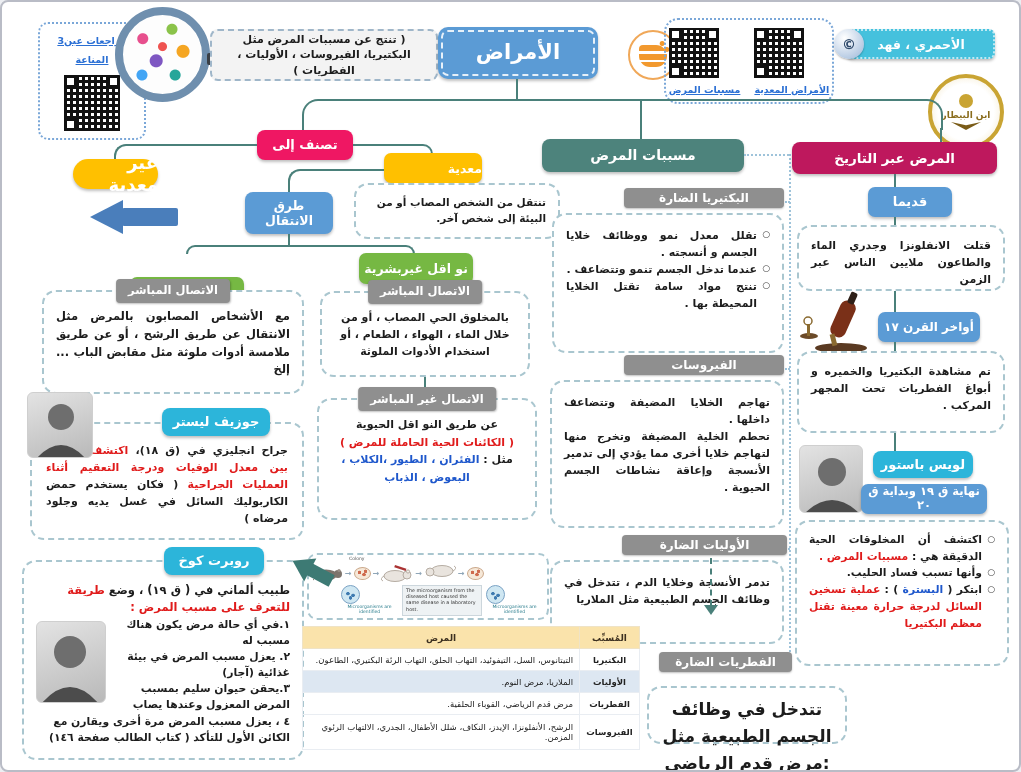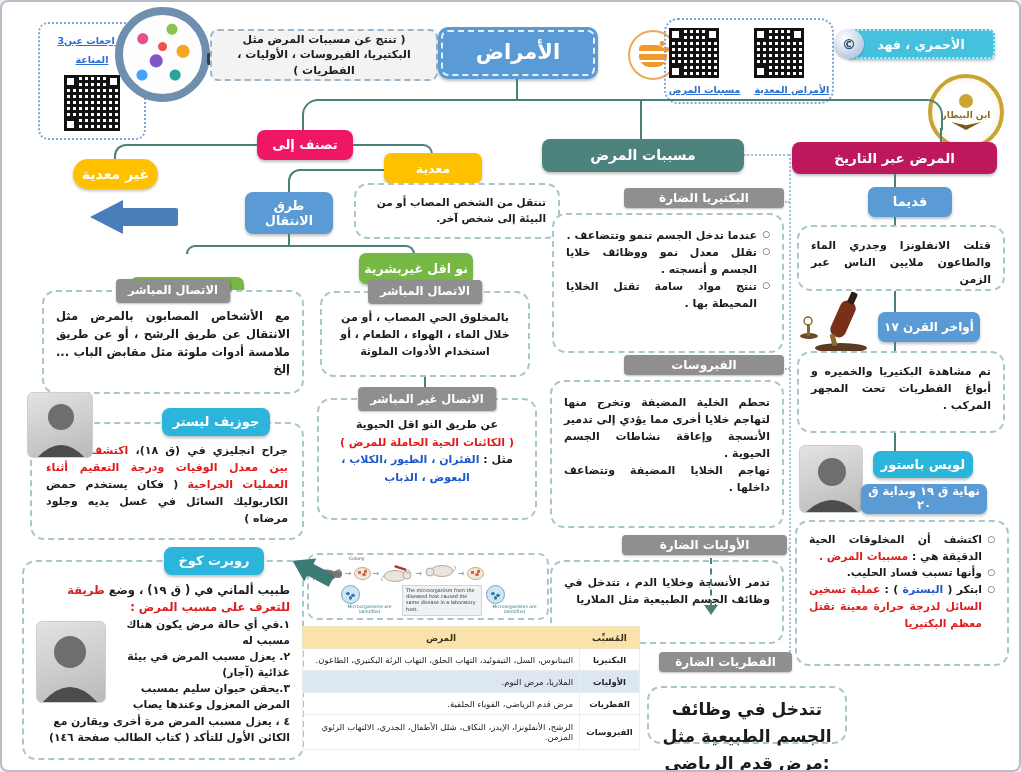--- a/index.html
+++ b/index.html
@@ -128,28 +128,28 @@
   <i class="conn" style="left:514px;top:77px;height:21px;border-left:2.5px solid #4a807a;"></i>
   <i class="conn" style="left:300px;top:97px;width:641px;height:31px;border-top:2.5px solid #4a807a;border-left:2.5px solid #4a807a;border-right:2.5px solid #4a807a;border-radius:16px 16px 0 0;"></i>
   <i class="conn" style="left:638px;top:97px;height:40px;border-left:2.5px solid #4a807a;"></i>
   <i class="conn" style="left:938px;top:126px;height:15px;border-left:2.5px solid #4a807a;"></i>
 
   <div class="lbl pink" style="left:255px;top:128px;width:96px;height:30px;font-size:13px;">
     <span>تصنف إلى</span>
   </div>
 
   <i class="conn" style="left:112px;top:142px;width:143px;height:16px;border-left:2.5px solid #4a807a;border-top:2.5px solid #4a807a;border-radius:12px 0 0 0;"></i>
-  <div class="lbl yellow" style="left:71px;top:157px;width:85px;height:30px;border-radius:15px;font-size:14px;">
+  <div class="lbl yellow" style="left:71px;top:157px;width:85px;height:30px;border-radius:15px;font-size:18px;text-align:right;">
     <span>غير معدية</span>
   </div>
   <div class="abs" style="left:120px;top:206px;width:56px;height:18px;background:#4a7ebb;border-radius:2px;"></div>
   <div class="abs" style="left:88px;top:198px;width:0;height:0;border-top:17px solid transparent;border-bottom:17px solid transparent;border-right:33px solid #4a7ebb;"></div>
 
   <i class="conn" style="left:351px;top:142px;width:80px;height:10px;border-top:2.5px solid #4a807a;border-right:2.5px solid #4a807a;border-radius:0 12px 0 0;"></i>
-  <div class="lbl yellow" style="left:382px;top:151px;width:98px;height:30px;border-radius:7px;font-size:12.5px;">
+  <div class="lbl yellow" style="left:382px;top:151px;width:98px;height:30px;border-radius:7px;font-size:12.5px;justify-content:flex-end;">
     <span>معدية</span>
   </div>
   <div class="dashedbox" style="left:352px;top:181px;width:206px;height:56px;font-size:10.5px;display:flex;align-items:center;padding:4px 12px;line-height:1.5;">
     <span>تنتقل من الشخص المصاب أو من البيئة إلى شخص آخر.</span>
   </div>
 
   <i class="conn" style="left:286px;top:167px;width:96px;height:23px;border-top:2.5px solid #4a807a;border-left:2.5px solid #4a807a;border-radius:12px 0 0 0;"></i>
   <div class="lbl blue" style="left:243px;top:190px;width:88px;height:42px;font-size:12.5px;padding:0 6px;">
     <span>طرق الانتقال</span>
   </div>
@@ -268,29 +268,29 @@
 
   <i class="conn" style="left:742px;top:152px;width:45px;border-top:2px dotted #9ec3da;"></i>
   <i class="conn" style="left:787px;top:152px;height:510px;border-left:2px dotted #9ec3da;"></i>
   <i class="conn" style="left:780px;top:199px;width:8px;border-top:2px dotted #9ec3da;"></i>
   <i class="conn" style="left:780px;top:366px;width:8px;border-top:2px dotted #9ec3da;"></i>
   <i class="conn" style="left:780px;top:546px;width:8px;border-top:2px dotted #9ec3da;"></i>
   <i class="conn" style="left:780px;top:661px;width:8px;border-top:2px dotted #9ec3da;"></i>
 
   <div class="grayhdr" style="left:622px;top:186px;width:160px;font-size:12px;">البكتيريا الضارة</div>
   <div class="dashedbox jtext" style="left:550px;top:211px;width:232px;height:140px;font-size:11px;padding:12px 12px 4px;">
+    <div class="pt">تقلل معدل نمو ووظائف خلايا الجسم و أنسجته .</div>
     <div class="pt">عندما تدخل الجسم تنمو وتتضاعف .</div>
-    <div class="pt">تقلل معدل نمو ووظائف خلايا الجسم و أنسجته .</div>
     <div class="pt">تنتج مواد سامة تقتل الخلايا المحيطة بها .</div>
   </div>
 
   <div class="grayhdr" style="left:622px;top:353px;width:160px;font-size:12px;">الفيروسات</div>
   <div class="dashedbox jtext" style="left:548px;top:378px;width:234px;height:148px;font-size:11px;padding:12px 12px 4px;">
+    <div>تهاجم الخلايا المضيفة وتتضاعف داخلها .</div>
     <div>تحطم الخلية المضيفة وتخرج منها لتهاجم خلايا أخرى مما يؤدي إلى تدمير الأنسجة وإعاقة نشاطات الجسم الحيوية .</div>
-    <div>تهاجم الخلايا المضيفة وتتضاعف داخلها .</div>
   </div>
 
   <div class="grayhdr" style="left:620px;top:533px;width:165px;font-size:12px;">الأوليات الضارة</div>
   <div class="dashedbox jtext" style="left:548px;top:558px;width:234px;height:84px;font-size:11px;padding:12px 12px 4px;">
     <span>تدمر الأنسجة وخلايا الدم ، تتدخل في وظائف الجسم الطبيعية مثل الملاريا</span>
   </div>
 
   <div class="grayhdr" style="left:657px;top:650px;width:133px;font-size:12px;">الفطريات الضارة</div>
   <div class="dashedbox" style="left:645px;top:684px;width:200px;height:58px;font-size:17px;padding:8px 12px;text-align:center;line-height:1.6;">
     <span>تتدخل في وظائف الجسم الطبيعية مثل :مرض قدم الرياضي</span>

